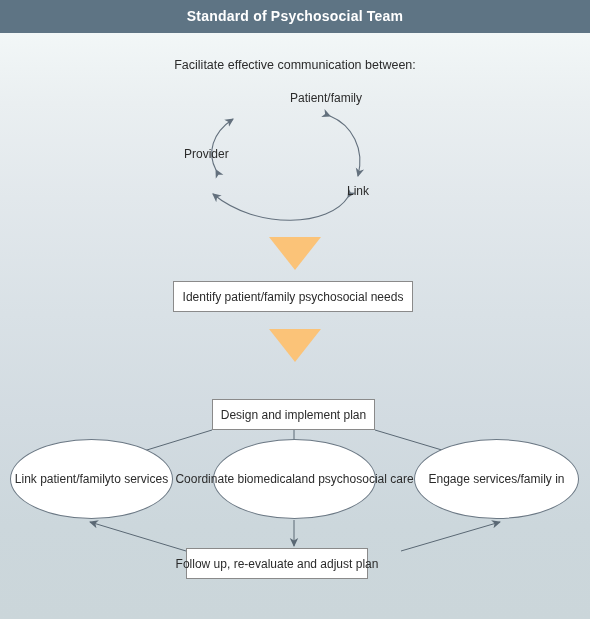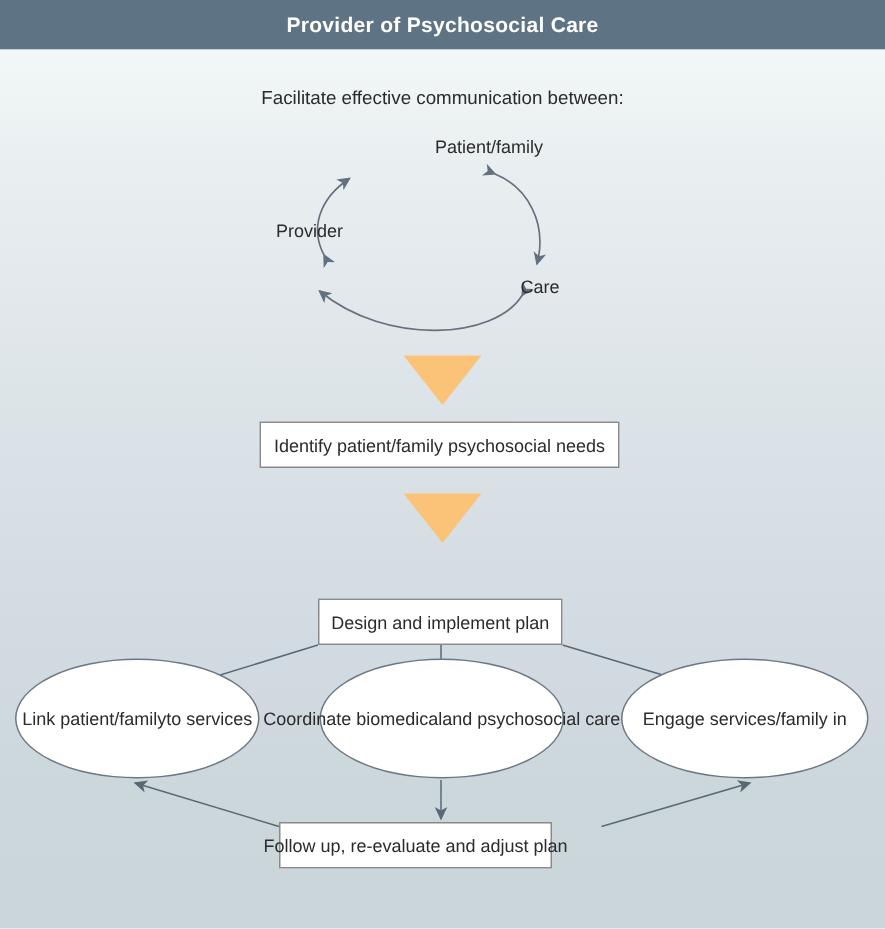--- a/index.html
+++ b/index.html
@@ -131,21 +131,21 @@
   #node-link     { left: 10px;  top: 406px; width: 163px; height: 80px; }
   #node-coord    { left: 213px; top: 406px; width: 163px; height: 80px; }
   #node-engage   { left: 414px; top: 406px; width: 165px; height: 80px; }
 </style>
 </head>
 <body>
 
 <div id="figure">
 
   <div id="title-bar">
-    <div id="title-text">Provider of Psychosocial Care</div>
+    <div id="title-text">Standard of Psychosocial Team</div>
   </div>
 
   <div id="canvas">
 
     <svg id="vector-layer" viewBox="0 0 590 586" width="590" height="586">
       <defs>
         <marker id="ah" markerWidth="9" markerHeight="9" refX="7" refY="4.5" orient="auto" markerUnits="strokeWidth">
           <path d="M0,0.6 L8,4.5 L0,8.4 L2.2,4.5 Z" fill="#63707d"></path>
         </marker>
         <marker id="ah2" markerWidth="10" markerHeight="10" refX="8" refY="5" orient="auto" markerUnits="strokeWidth">
@@ -192,21 +192,21 @@
       </g>
 
       <g>
         <line x1="401" y1="518" x2="500" y2="489" stroke="#5a6874" stroke-width="1" marker-end="url(#ah2)"></line>
       </g>
     </svg>
 
     <div id="caption">Facilitate effective communication between:</div>
 
     <div class="cycle-label" id="cycle-label-patient">Patient/family</div>
-    <div class="cycle-label" id="cycle-label-team">Care</div>
+    <div class="cycle-label" id="cycle-label-team">Link</div>
     <div class="cycle-label" id="cycle-label-provider">Provider</div>
 
     <div class="rect-node" id="node-identify">Identify patient/family psychosocial needs</div>
 
     <div class="rect-node" id="node-design">Design and implement plan</div>
 
     <div class="rect-node" id="node-followup">Follow up, re-evaluate and adjust plan</div>
 
     <div class="ellipse-node" id="node-link">
       <span>Link patient/family</span>

